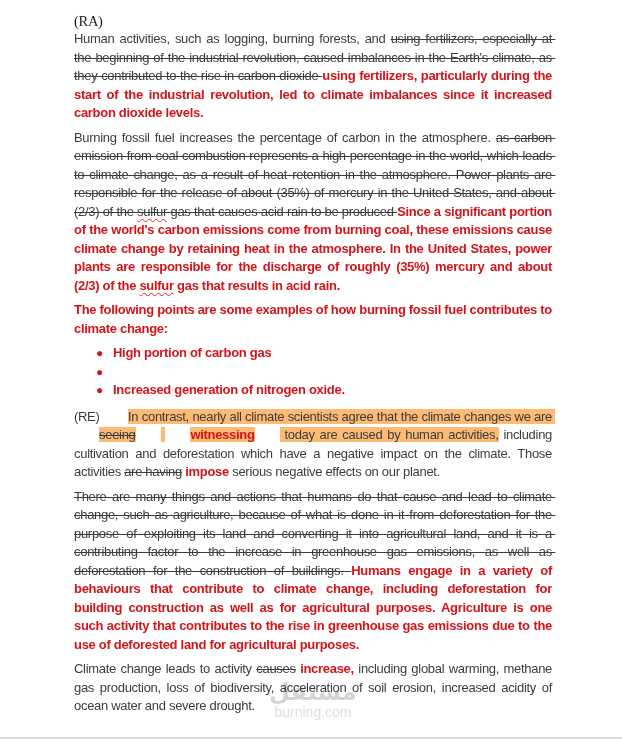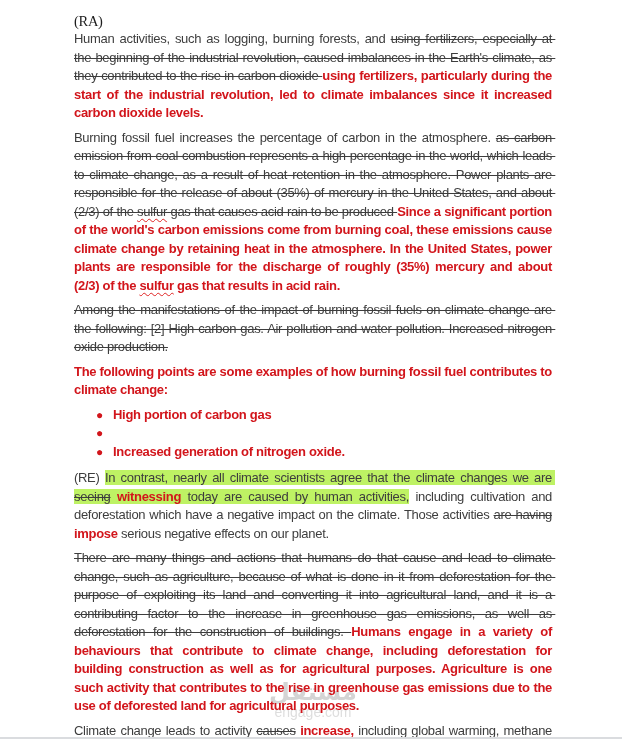--- a/index.html
+++ b/index.html
@@ -10,21 +10,21 @@
   .page{position:relative;z-index:1;padding:12px 70px 0 74px;}
   .doc{font-size:13px;line-height:18.5px;color:#3d3d3d;letter-spacing:-0.3px;}
   p.para{margin:0 0 6px 0;text-align:justify;}
   .ra-label{
     font-family:"Liberation Serif","DejaVu Serif",serif;
     font-size:14.5px;line-height:18px;color:#1d1d1d;margin:0;
   }
   .run{white-space:pre-wrap;}
   .strike{text-decoration:line-through;text-decoration-thickness:1px;}
   .ins{color:#d2151b;font-weight:700;}
-  .hl{background:#bef264;}
+  .hl{background:#fdba74;margin-left:25px;}
   .sq{
     text-decoration:underline;text-decoration-style:wavy;
     text-decoration-color:#e02424;text-decoration-thickness:1px;
     text-underline-offset:2px;text-decoration-skip-ink:none;
   }
   ul.bullet-list{
     list-style:none;margin:5px 0 8px 0;padding:0 0 0 22px;
     color:#d2151b;font-weight:700;
   }
   ul.bullet-list li{display:flex;line-height:18.5px;}
@@ -38,29 +38,28 @@
     font-size:24px;font-weight:bold;color:#9a9a9a;opacity:.42;line-height:24px;
   }
   .wm-dom{font-size:14px;color:#a8a8a8;opacity:.38;line-height:16px;}
   .page-edge{position:absolute;left:0;right:0;bottom:3px;border-top:2px solid #dadcdf;z-index:2;}
 </style>
 </head>
 <body>
 
 <div class="watermark">
   <div class="wm-ar">مستقل</div>
-  <div class="wm-dom">engage.com</div>
+  <div class="wm-dom">burning.com</div>
 </div>
 
 <div class="page">
   <div class="doc">
       <div class="ra-label"><span class="run plain">(RA)</span></div>
       <p class="para"><span class="run plain">Human activities, such as logging, burning forests, and </span><span class="run strike">using fertilizers, especially at the beginning of the industrial revolution, caused imbalances in the Earth's climate, as they contributed to the rise in carbon dioxide </span><span class="run ins">using fertilizers, particularly during the start of the industrial revolution, led to climate imbalances since it increased carbon dioxide levels.</span></p>
       <p class="para"><span class="run plain">Burning fossil fuel increases the percentage of carbon in the atmosphere. </span><span class="run strike">as carbon emission from coal combustion represents a high percentage in the world, which leads to climate change, as a result of heat retention in the atmosphere. Power plants are responsible for the release of about (35%) of mercury in the United States, and about (2/3) of the </span><span class="run strike"><span class="sq">sulfur</span></span><span class="run strike"> gas that causes acid rain to be produced </span><span class="run ins">Since a significant portion of the world's carbon emissions come from burning coal, these emissions cause climate change by retaining heat in the atmosphere. In the United States, power plants are responsible for the discharge of roughly (35%) mercury and about (2/3) of the </span><span class="run ins"><span class="sq">sulfur</span></span><span class="run ins"> gas that results in acid rain.</span></p>
-      <p class="para"><span class="run strike">Among the manifestations of the impact of burning fossil fuels on climate change are the following: [2] High carbon gas. Air pollution and water pollution. Increased nitrogen oxide production.</span></p>
       <p class="para"><span class="run ins">The following points are some examples of how burning fossil fuel contributes to climate change:</span></p>
       <ul class="bullet-list">
         <li>
           <span class="dot">●</span>
           <span><span class="run ins">High portion of carbon gas</span></span>
         </li>
         <li>
           <span class="dot">●</span>
         </li>
         <li>

